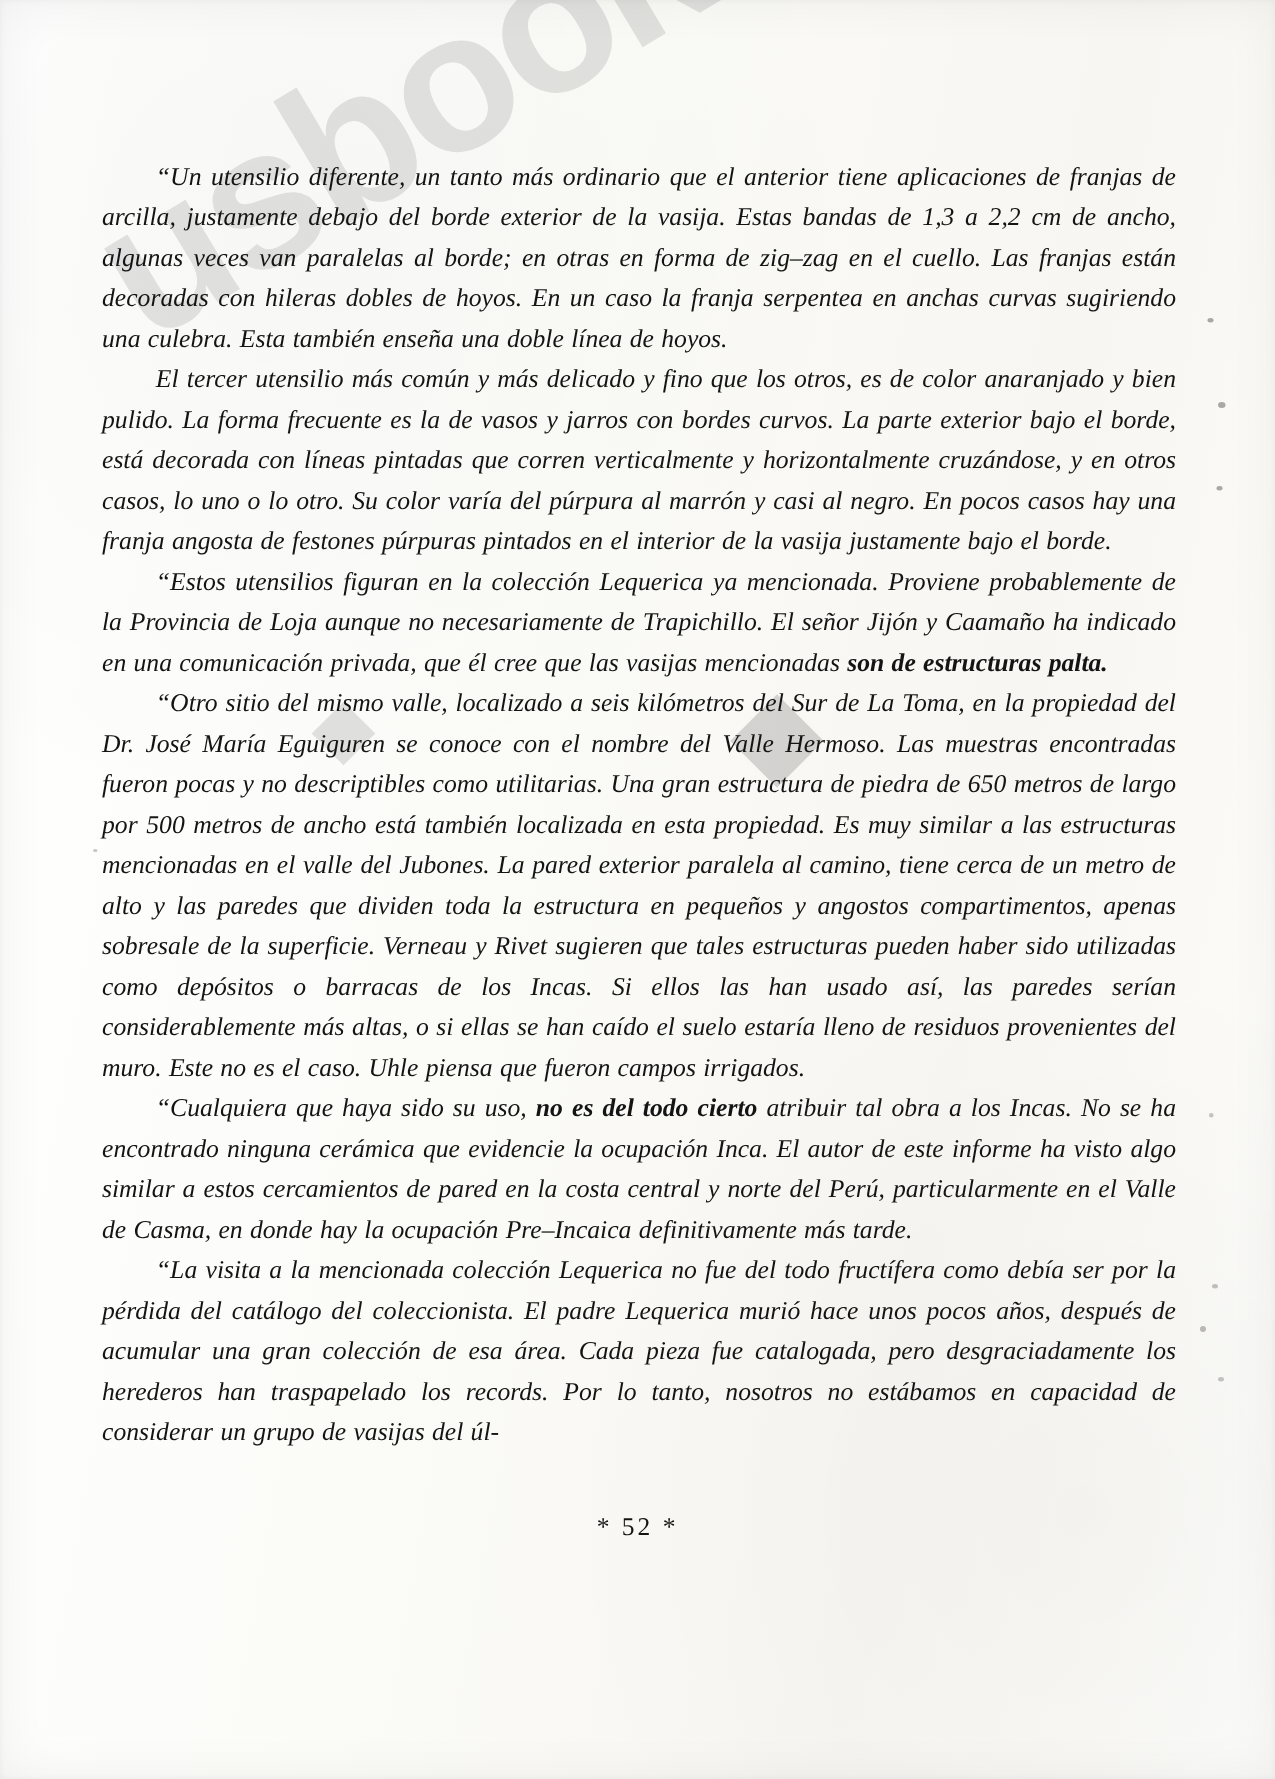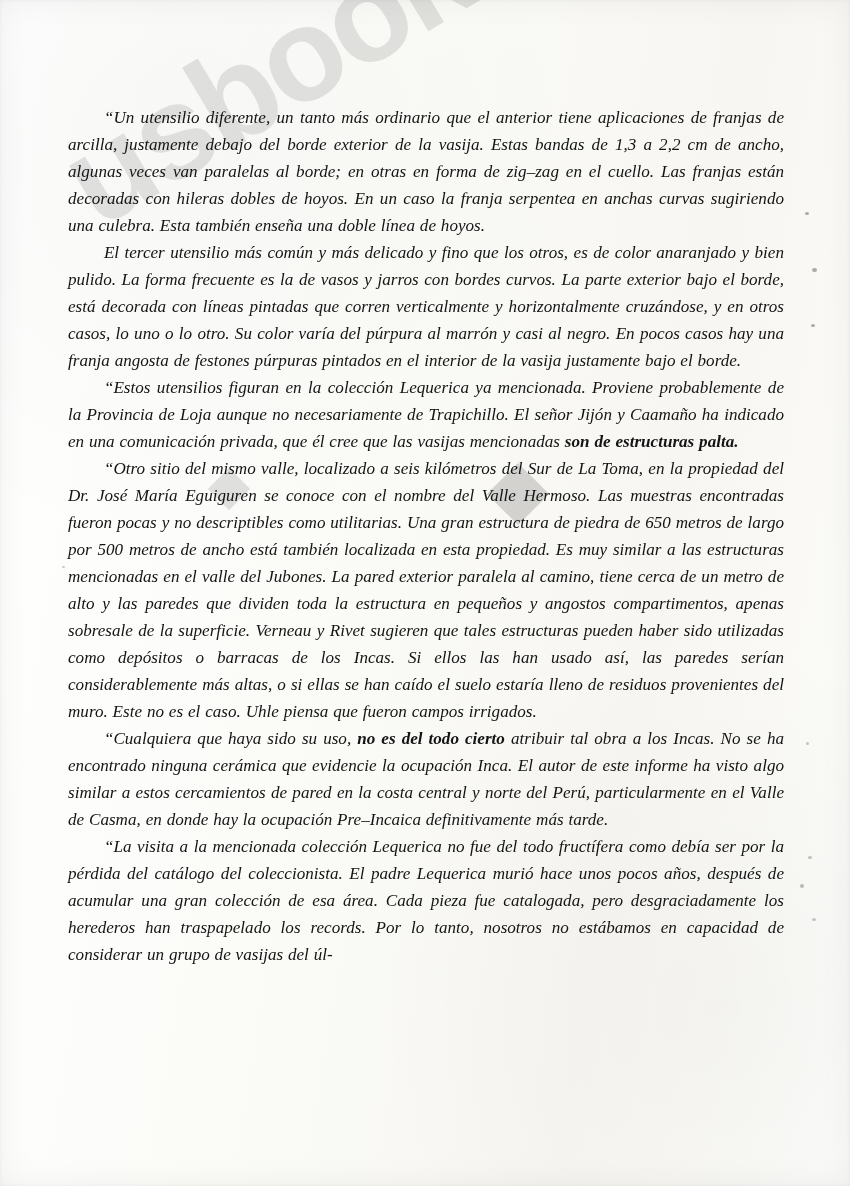--- a/index.html
+++ b/index.html
@@ -127,20 +127,21 @@
 
   <div class="content">
     <p class="para"><span>“Un utensilio diferente, un tanto más ordinario que el anterior tiene aplicaciones de franjas de arcilla, justamente debajo del borde exterior de la vasija.  Estas bandas de 1,3 a 2,2 cm de ancho, algunas veces van paralelas al borde;  en otras en forma de zig–zag en el cuello.  Las franjas están decoradas con hileras dobles de hoyos.  En un caso la franja serpentea en anchas curvas sugiriendo una culebra.  Esta también enseña una doble línea de hoyos.</span></p>
     <p class="para"><span>El tercer utensilio más común y más delicado y fino que los otros, es de color anaranjado y bien pulido.  La forma frecuente es la de vasos y jarros con bordes curvos.  La parte exterior bajo el borde, está decorada con líneas pintadas que corren verticalmente y horizontalmente cruzándose, y en otros casos, lo uno o lo otro.  Su color varía del púrpura al marrón y casi al negro.  En pocos casos hay una franja angosta de festones púrpuras pintados en el interior de la vasija justamente bajo el borde.</span></p>
     <p class="para"><span>“Estos utensilios figuran en la colección Lequerica ya mencionada.  Proviene probablemente de la Provincia de Loja aunque no necesariamente de Trapichillo.  El señor Jijón y Caamaño ha indicado en una comunicación privada, que él cree que las vasijas mencionadas </span><b>son de estructuras palta.</b></p>
     <p class="para"><span>“Otro sitio del mismo valle, localizado a seis kilómetros del Sur de La Toma, en la propiedad del Dr. José María Eguiguren se conoce con el nombre del Valle Hermoso.  Las muestras encontradas fueron pocas y no descriptibles como utilitarias.  Una gran estructura de piedra de 650 metros de largo por 500 metros de ancho está también localizada en esta propiedad.  Es muy similar a las estructuras mencionadas en el valle del Jubones.  La pared exterior paralela al camino, tiene cerca de un metro de alto y las paredes que dividen toda la estructura en pequeños y angostos compartimentos, apenas sobresale de la superficie.   Verneau y Rivet sugieren que tales estructuras pueden haber sido utilizadas como depósitos o barracas de los Incas.  Si ellos las han usado así, las paredes serían considerablemente más altas, o si ellas se han caído el suelo estaría lleno de residuos provenientes del muro.  Este no es el caso.  Uhle piensa que fueron campos irrigados.</span></p>
     <p class="para"><span>“Cualquiera que haya sido su uso, </span><b>no es del todo cierto</b><span> atribuir tal obra a los Incas.  No se ha encontrado ninguna cerámica que evidencie la ocupación Inca.  El autor de este informe ha visto algo similar a estos cercamientos de pared en la costa central y norte del Perú, particularmente en el Valle de Casma, en donde hay la ocupación Pre–Incaica definitivamente más tarde.</span></p>
     <p class="para"><span>“La visita a la mencionada colección Lequerica no fue del todo fructífera como debía ser por la pérdida del catálogo del coleccionista.  El padre Lequerica murió hace unos pocos años, después de acumular una gran colección de esa área.  Cada pieza fue catalogada, pero desgraciadamente los herederos han traspapelado los records.  Por lo tanto, nosotros no estábamos en capacidad de considerar un grupo de vasijas del úl-</span></p>
   </div>
 
+  <div class="pagenum">* 52 *</div>
 
   <div class="speck sp1"></div>
   <div class="speck sp2"></div>
   <div class="speck sp3"></div>
   <div class="speck sp4"></div>
   <div class="speck sp5"></div>
   <div class="speck sp6"></div>
   <div class="speck sp7"></div>
   <div class="speck sp8"></div>
 

